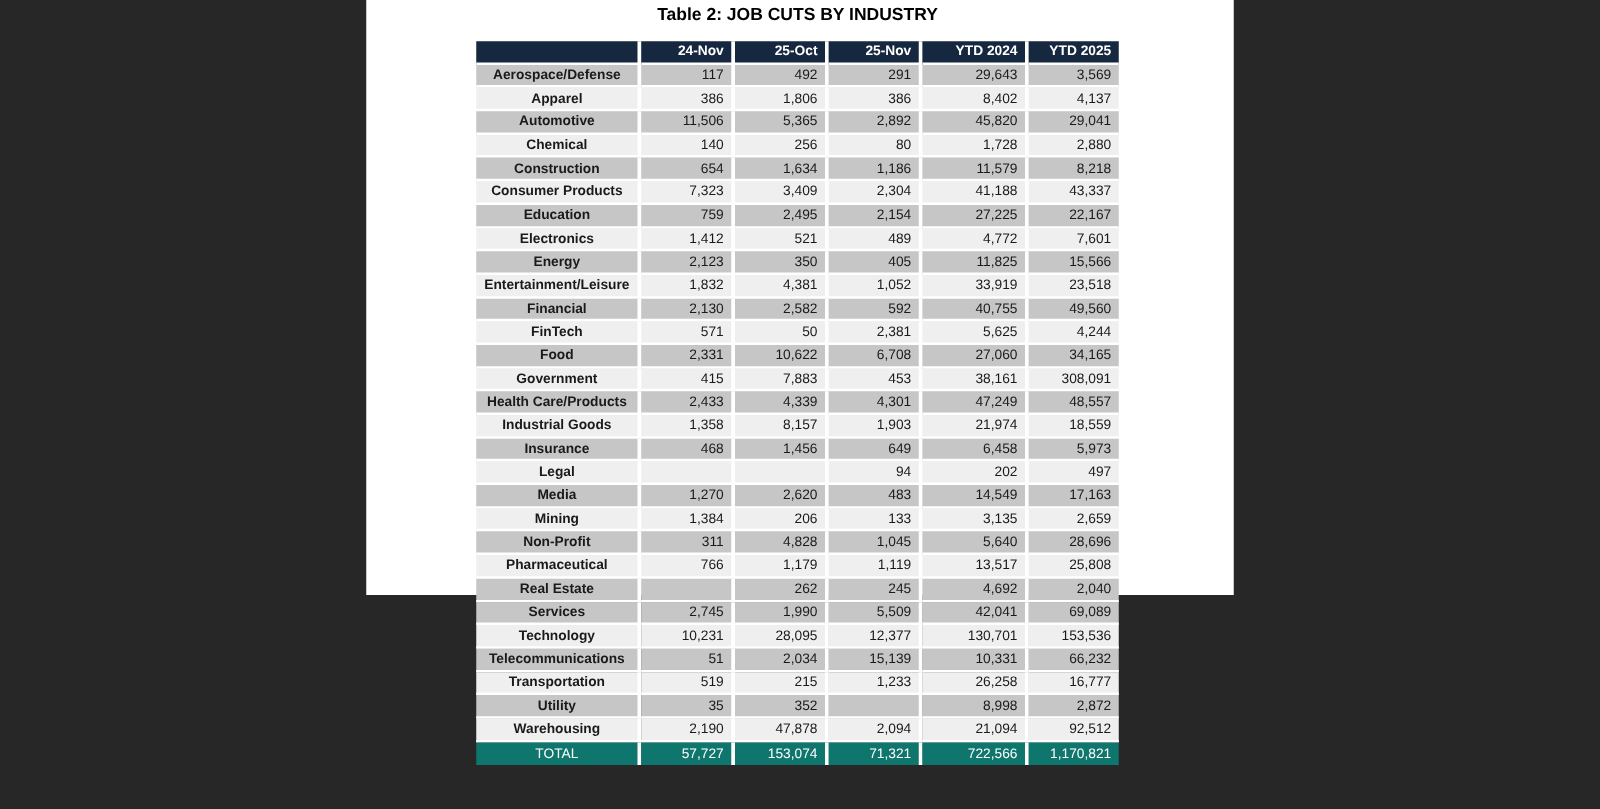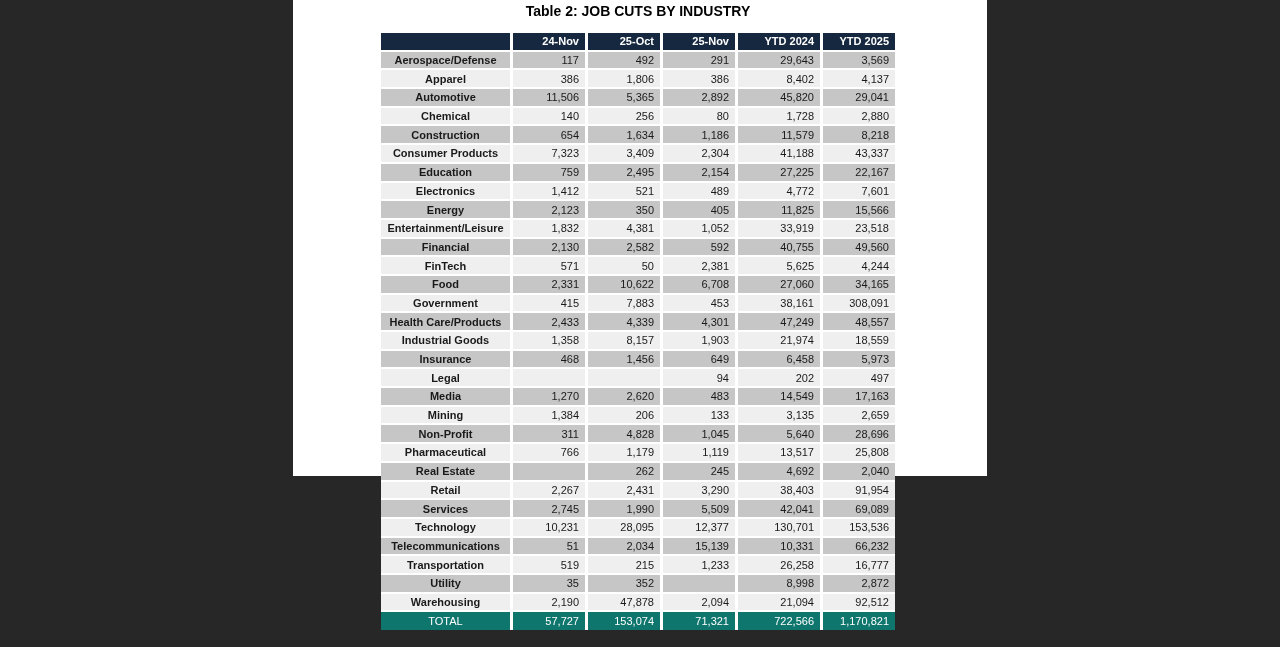--- a/index.html
+++ b/index.html
@@ -273,28 +273,20 @@
           <td class="num">25,808</td>
         </tr>
         <tr class="odd">
           <td class="lbl">Real Estate</td>
           <td class="num"></td>
           <td class="num">262</td>
           <td class="num">245</td>
           <td class="num">4,692</td>
           <td class="num">2,040</td>
         </tr>
-        <tr class="even">
-          <td class="lbl">Retail</td>
-          <td class="num">2,267</td>
-          <td class="num">2,431</td>
-          <td class="num">3,290</td>
-          <td class="num">38,403</td>
-          <td class="num">91,954</td>
-        </tr>
         <tr class="odd">
           <td class="lbl">Services</td>
           <td class="num">2,745</td>
           <td class="num">1,990</td>
           <td class="num">5,509</td>
           <td class="num">42,041</td>
           <td class="num">69,089</td>
         </tr>
         <tr class="even">
           <td class="lbl">Technology</td>

